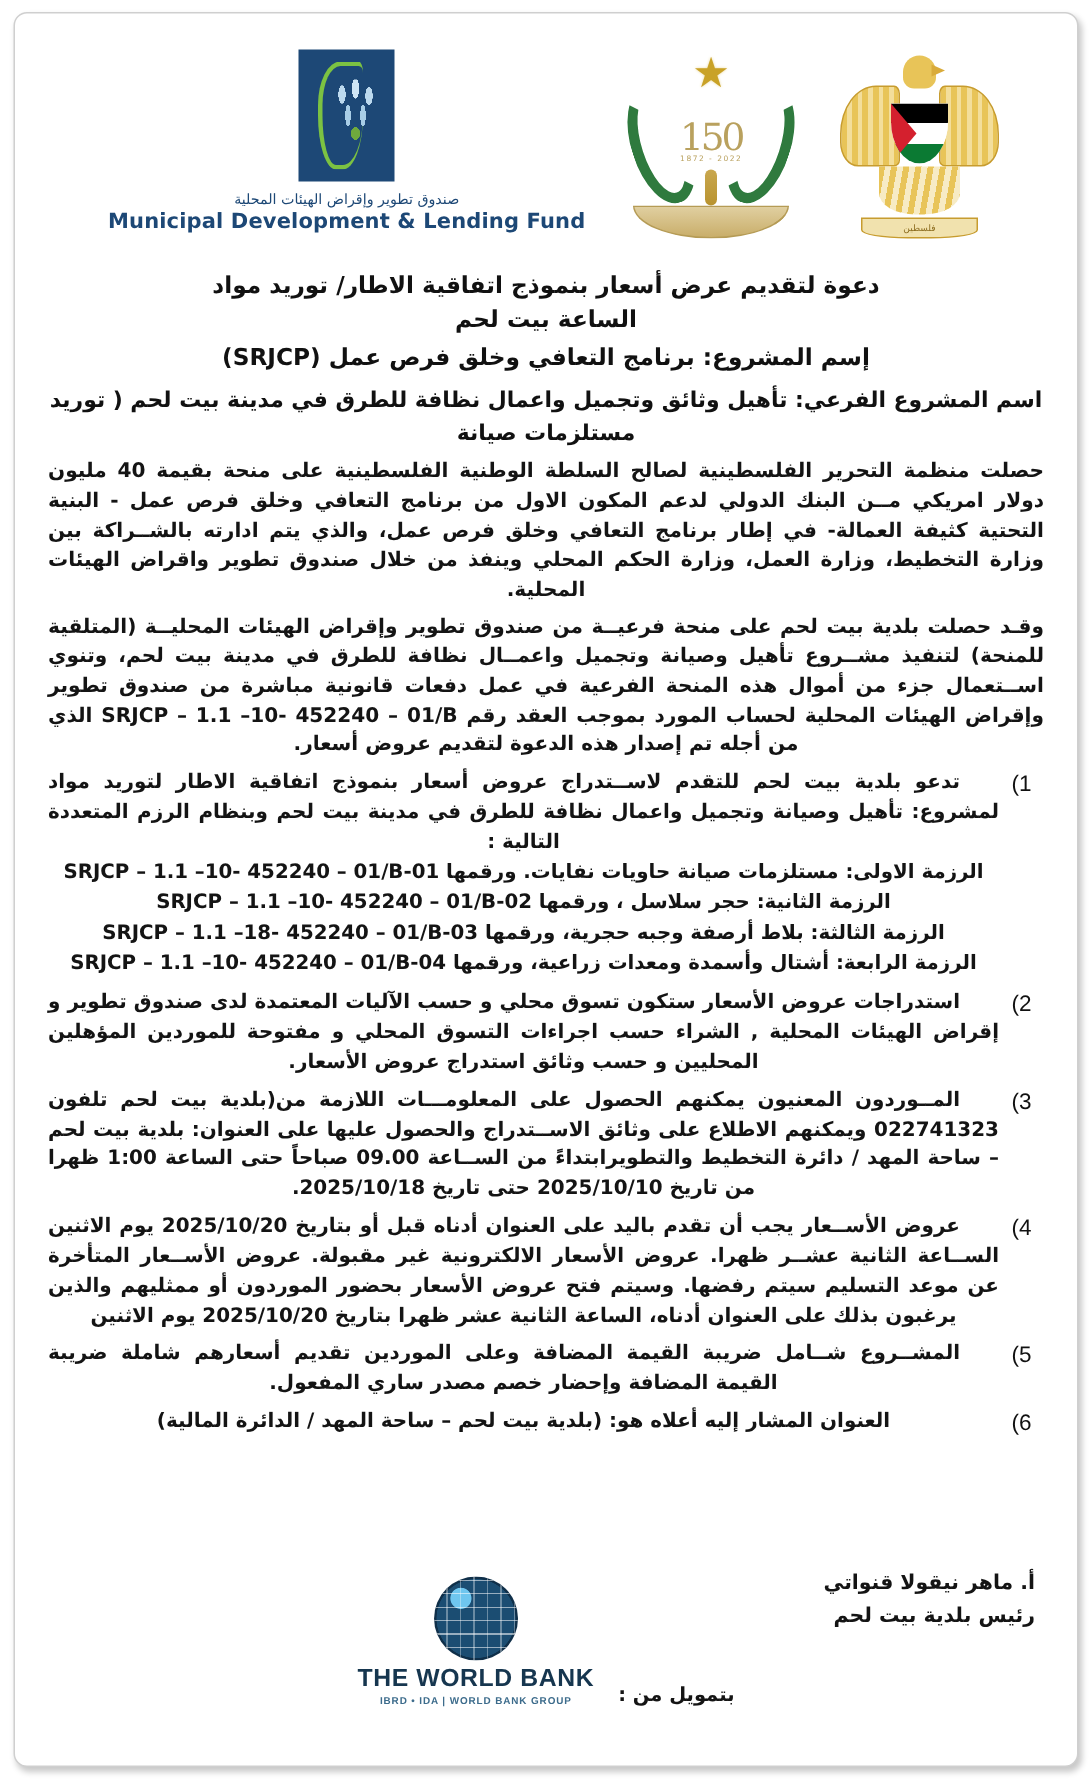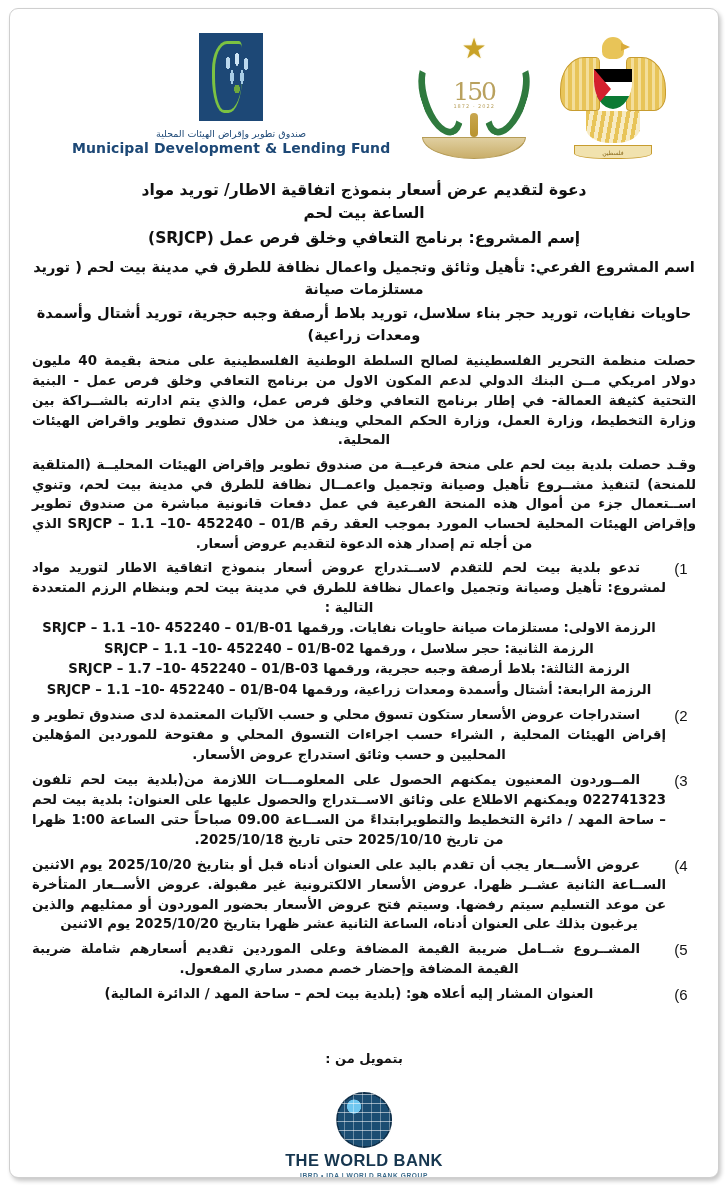--- a/index.html
+++ b/index.html
@@ -228,23 +228,22 @@
     height: 128px;
   }
   .sign {
     position: absolute; right: 6px; top: 4px;
     text-align: right;
     font-size: 13.6px; font-weight: bold; color: #141414; line-height: 1.6;
   }
   .fund-wrap {
     position: absolute; left: 50%; top: 10px;
     transform: translateX(-50%);
-    display: flex; align-items: center; gap: 26px;
+    display: flex; align-items: flex-end; gap: 16px;
     direction: rtl;
-    flex-direction: column;
   }
   .fund-label { font-size: 13px; font-weight: bold; color: #141414; }
   .wb { text-align: center; }
   .wb-globe {
     width: 56px; height: 56px; margin: 0 auto;
     border-radius: 50%;
     background:
       radial-gradient(circle at 32% 26%, #6fc6ef 0 12%, transparent 13%),
       radial-gradient(circle at 50% 50%, #1b4d72 0 66%, #0f2f49 67% 100%);
     position: relative; overflow: hidden;
@@ -315,38 +314,37 @@
 
     </div>
 
     <div class="title-block">
       <div class="t-main">دعوة لتقديم عرض أسعار بنموذج اتفاقية الاطار/ توريد مواد</div>
       <div class="t-main">الساعة بيت لحم</div>
       <div class="t-proj">إسم المشروع: برنامج التعافي وخلق فرص عمل (SRJCP)</div>
     </div>
 
     <div class="t-sub">اسم المشروع الفرعي:  تأهيل وثائق وتجميل واعمال نظافة للطرق في مدينة بيت لحم ( توريد مستلزمات صيانة</div>
-    <div class="t-sub" style="margin-top:2px;">حاويات نفايات، توريد حجر بناء سلاسل، توريد بلاط أرصفة وجبه حجرية، توريد أشتال وأسمدة ومعدات زراعية)</div>
 
     <div class="para just">حصلت منظمة التحرير الفلسطينية لصالح السلطة الوطنية الفلسطينية على منحة بقيمة 40 مليون دولار امريكي مــن البنك الدولي لدعم المكون الاول من برنامج التعافي وخلق فرص عمل - البنية التحتية  كثيفة العمالة- في إطار برنامج التعافي وخلق فرص عمل، والذي يتم ادارته بالشــراكة بين وزارة التخطيط، وزارة العمل، وزارة الحكم المحلي وينفذ من خلال صندوق تطوير واقراض الهيئات المحلية.</div>
 
     <div class="para just">
       <span>وقـد حصلت بلدية بيت لحم على منحة فرعيــة من صندوق تطوير وإقراض الهيئات المحليــة (المتلقية للمنحة)  لتنفيذ مشــروع تأهيل وصيانة وتجميل واعمــال نظافة للطرق في مدينة بيت لحم، وتنوي اســتعمال جزء من أموال هذه المنحة الفرعية في عمل دفعات قانونية مباشرة من صندوق تطوير وإقراض الهيئات المحلية لحساب المورد بموجب العقد رقم</span>
       <span class="num-code">SRJCP – 1.1 –10- 452240 – 01/B الذي من أجله تم إصدار هذه الدعوة لتقديم عروض أسعار.</span>
     </div>
 
     <div class="list">
 
       <div class="li">
         <div class="li-num">1)</div>
         <div class="li-body">
           <span class="ind"></span><span>تدعو بلدية بيت لحم للتقدم لاســتدراج عروض أسعار بنموذج اتفاقية الاطار لتوريد مواد لمشروع: تأهيل وصيانة وتجميل واعمال نظافة للطرق في مدينة بيت لحم  وبنظام الرزم المتعددة التالية :</span>
           <div class="pkg">الرزمة الاولى: مستلزمات صيانة حاويات نفايات. ورقمها   SRJCP – 1.1 –10- 452240 – 01/B-01</div>
           <div class="pkg">الرزمة الثانية: حجر سلاسل ، ورقمها  SRJCP – 1.1 –10- 452240 – 01/B-02</div>
-          <div class="pkg">الرزمة الثالثة: بلاط أرصفة وجبه حجرية، ورقمها  SRJCP – 1.7 –10- 452240 – 01/B-03</div>
+          <div class="pkg">الرزمة الثالثة: بلاط أرصفة وجبه حجرية، ورقمها  SRJCP – 1.1 –18- 452240 – 01/B-03</div>
           <div class="pkg">الرزمة الرابعة: أشتال وأسمدة ومعدات زراعية، ورقمها  SRJCP – 1.1 –10- 452240 – 01/B-04</div>
         </div>
       </div>
 
       <div class="li">
         <div class="li-num">2)</div>
         <div class="li-body">
           <span class="ind"></span><span>استدراجات عروض الأسعار ستكون تسوق محلي و حسب الآليات المعتمدة لدى صندوق تطوير و إقراض الهيئات المحلية ,  الشراء حسب اجراءات التسوق المحلي و مفتوحة للموردين المؤهلين المحليين و حسب وثائق استدراج عروض الأسعار.</span>
         </div>
       </div>
@@ -376,20 +374,24 @@
         <div class="li-num">6)</div>
         <div class="li-body" style="text-align-last:center;">
           <span>العنوان المشار إليه أعلاه هو: (بلدية  بيت لحم   – ساحة المهد  / الدائرة المالية)</span>
         </div>
       </div>
 
     </div>
 
     <div class="footer">
 
+      <div class="sign">
+        <div>أ. ماهر نيقولا قنواتي</div>
+        <div>رئيس بلدية بيت لحم</div>
+      </div>
 
       <div class="fund-wrap">
         <div class="fund-label">بتمويل من :</div>
         <div class="wb">
           <div class="wb-globe"></div>
           <div class="wb-name">THE WORLD BANK</div>
           <div class="wb-sub">IBRD • IDA | WORLD BANK GROUP</div>
         </div>
       </div>
 

